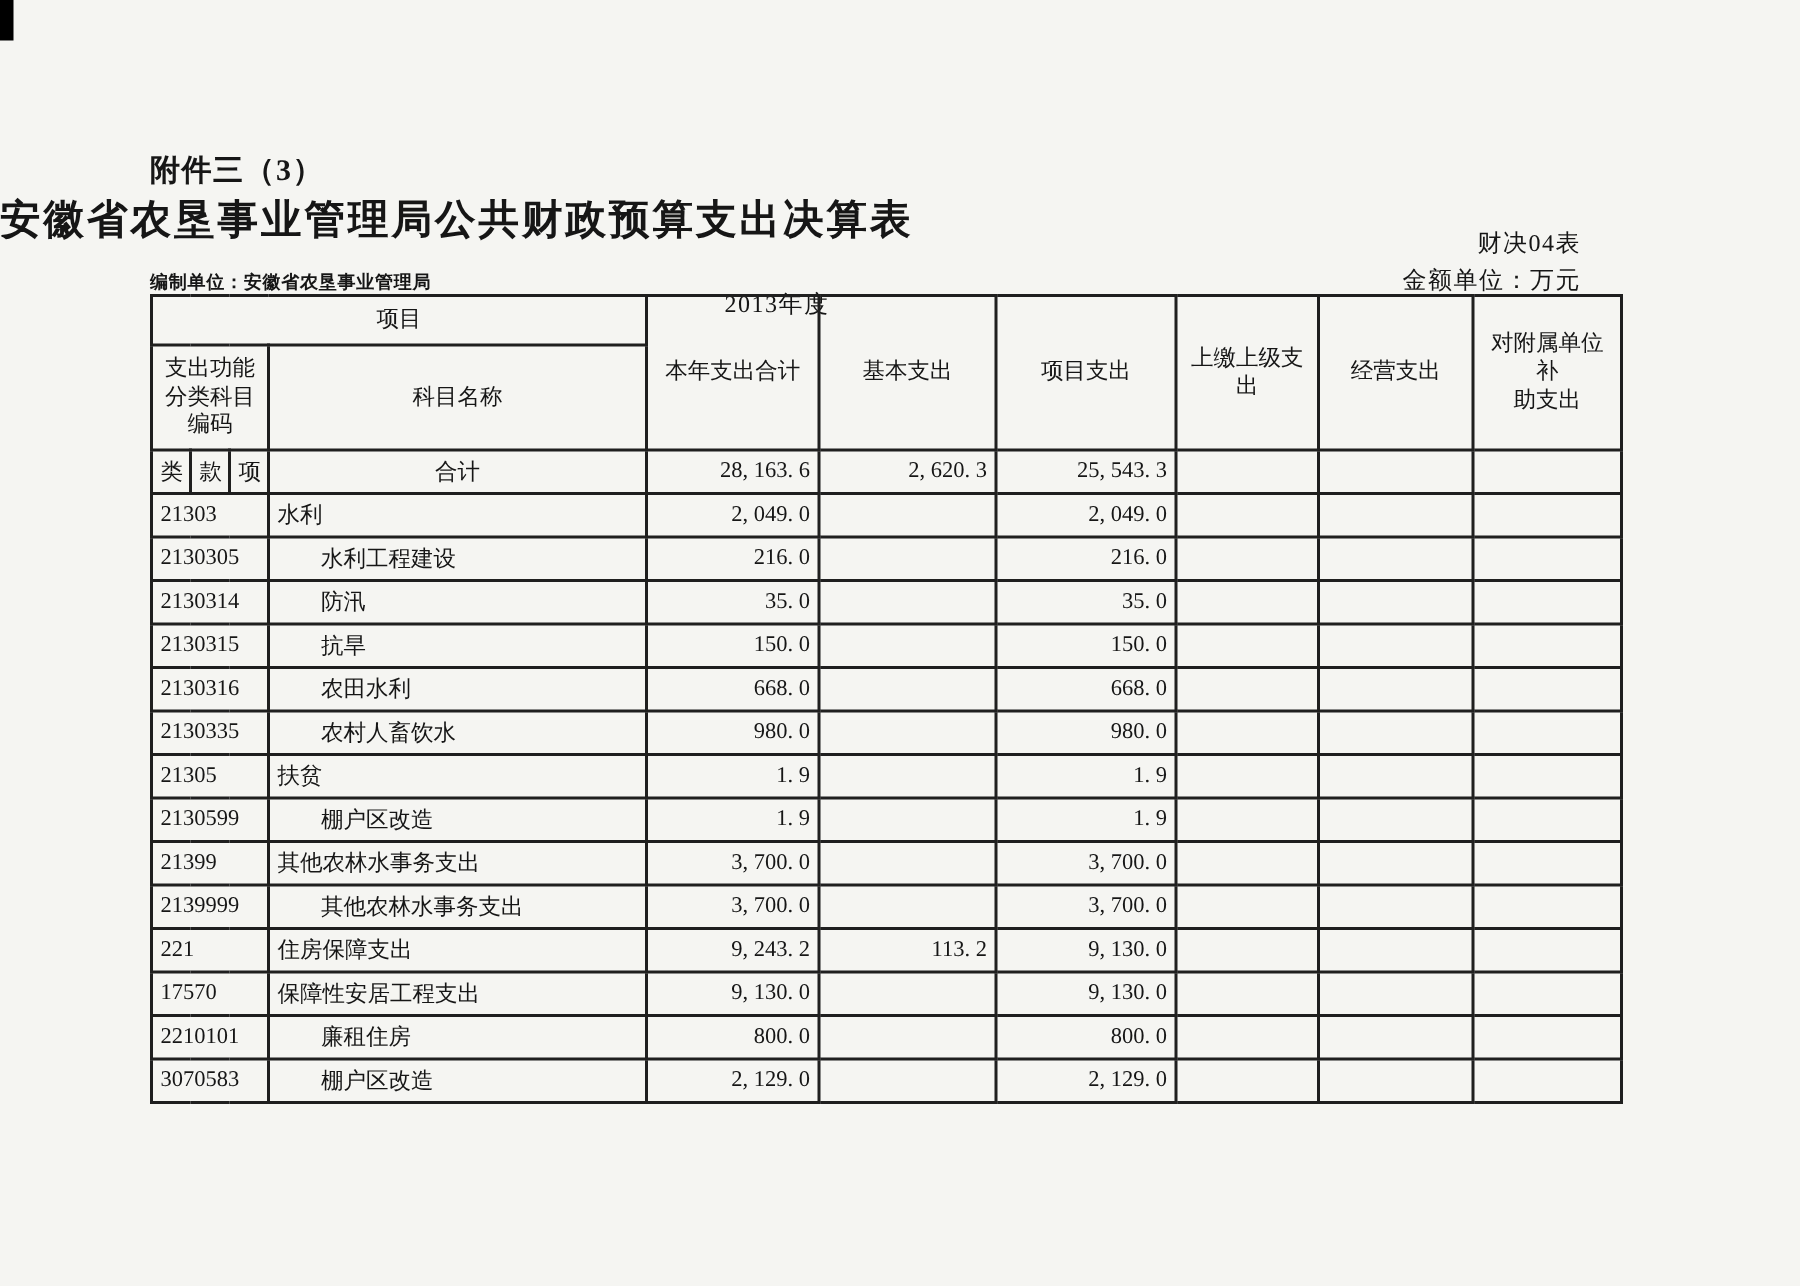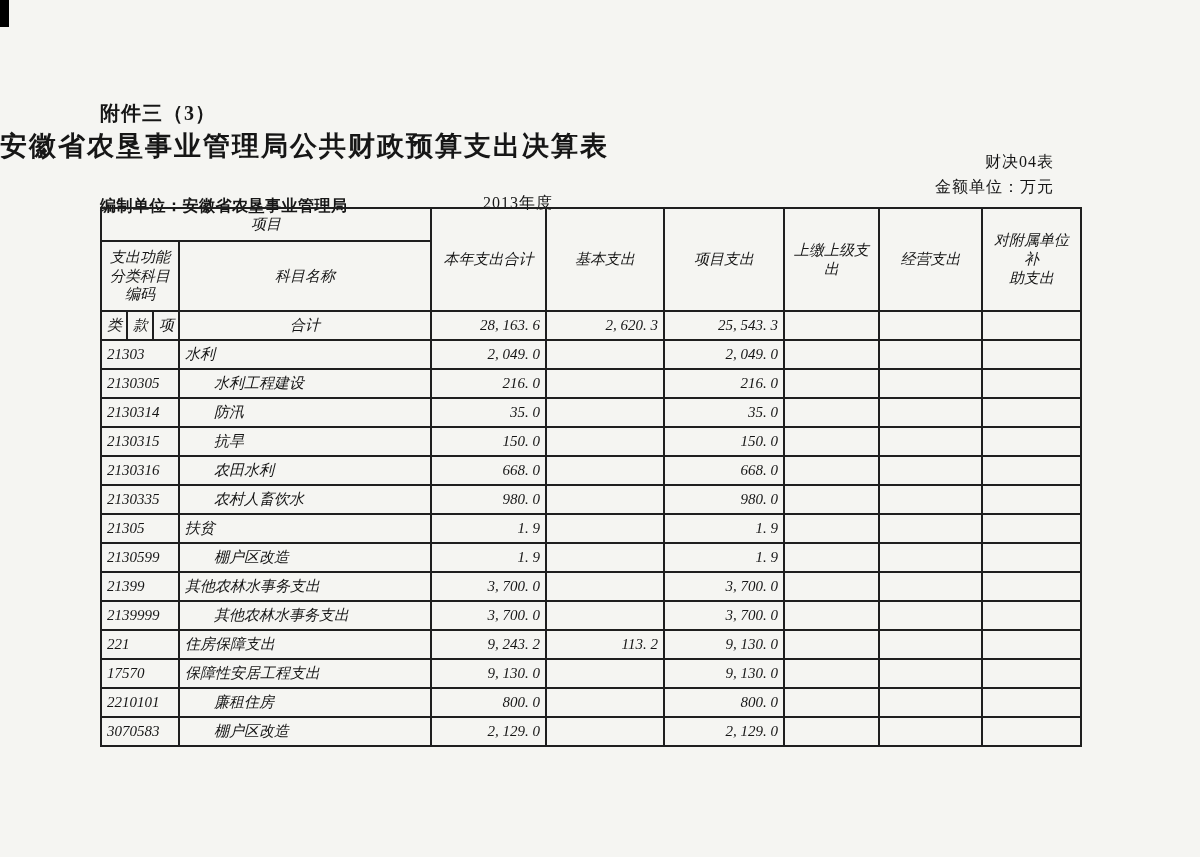--- a/index.html
+++ b/index.html
@@ -10,26 +10,26 @@
     color:#161616;
   }
   .scan-mark{position:absolute;background:#000;}
   #mark1{left:0;top:7;width:9px;height:27px;}
   #mark2{left:0;top:34;width:5px;height:12px;}
 
   .attachment{position:absolute;left:100px;top:100px;font-size:20px;font-weight:bold;letter-spacing:1px;}
   .doc-title{position:absolute;left:0;top:128px;width:1200px;font-size:27px;font-weight:bold;letter-spacing:2px;}
   .form-code{position:absolute;right:146px;top:152px;font-size:16px;letter-spacing:1px;margin-left:24px;}
   .amount-unit{position:absolute;right:146px;top:177px;font-size:16px;letter-spacing:1px;}
-  .prepared-by{position:absolute;left:100px;top:196px;font-size:16px;font-weight:bold;letter-spacing:.5px;font-family:Liberation Serif, serif;}
+  .prepared-by{position:absolute;left:100px;top:180px;font-size:12px;font-weight:bold;letter-spacing:.5px;font-family:Liberation Serif, serif;}
   .fiscal-year{position:absolute;left:483px;top:193px;font-size:16px;letter-spacing:1px;}
 
   table.budget{
-    position:absolute;left:100px;top:207px;width:980px;
-    border-collapse:collapse;table-layout:fixed;font-style:italic;
+    position:absolute;left:100px;top:196px;width:980px;
+    border-collapse:collapse;table-layout:fixed;
   }
   table.budget td{
     border:2px solid #1f1f1f;
     padding:0 5px;
     font-size:15px;
     overflow:hidden;
     vertical-align:middle;
   }
   tr.h1{height:33px;}
   tr.h2{height:70px;}

